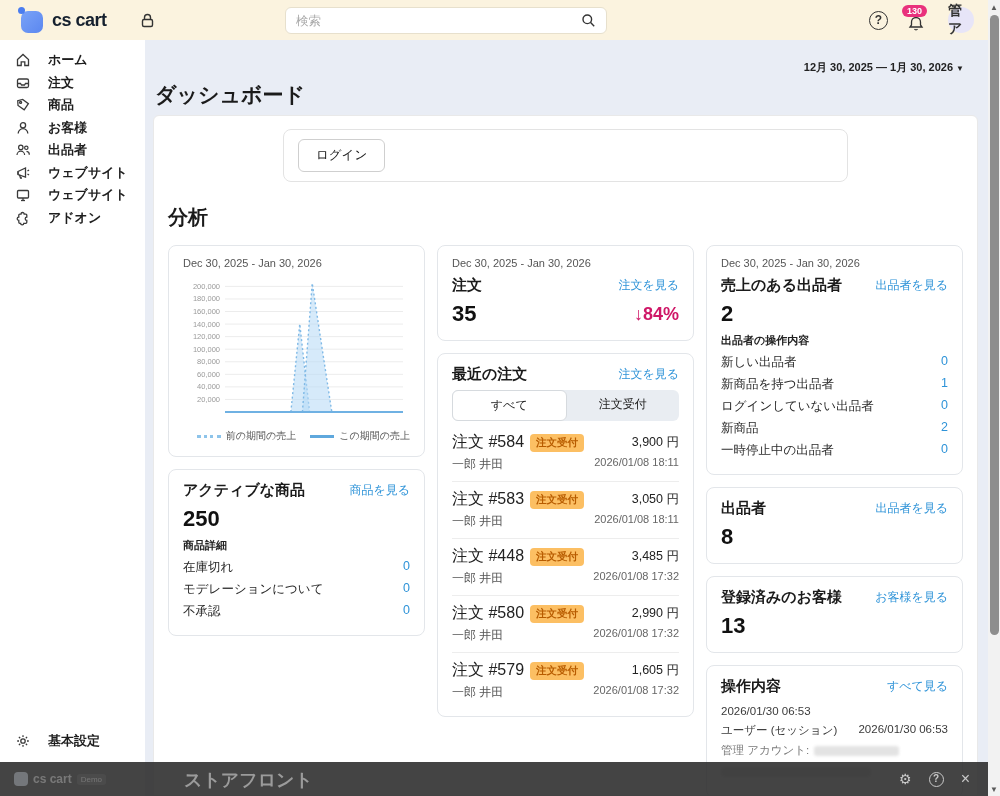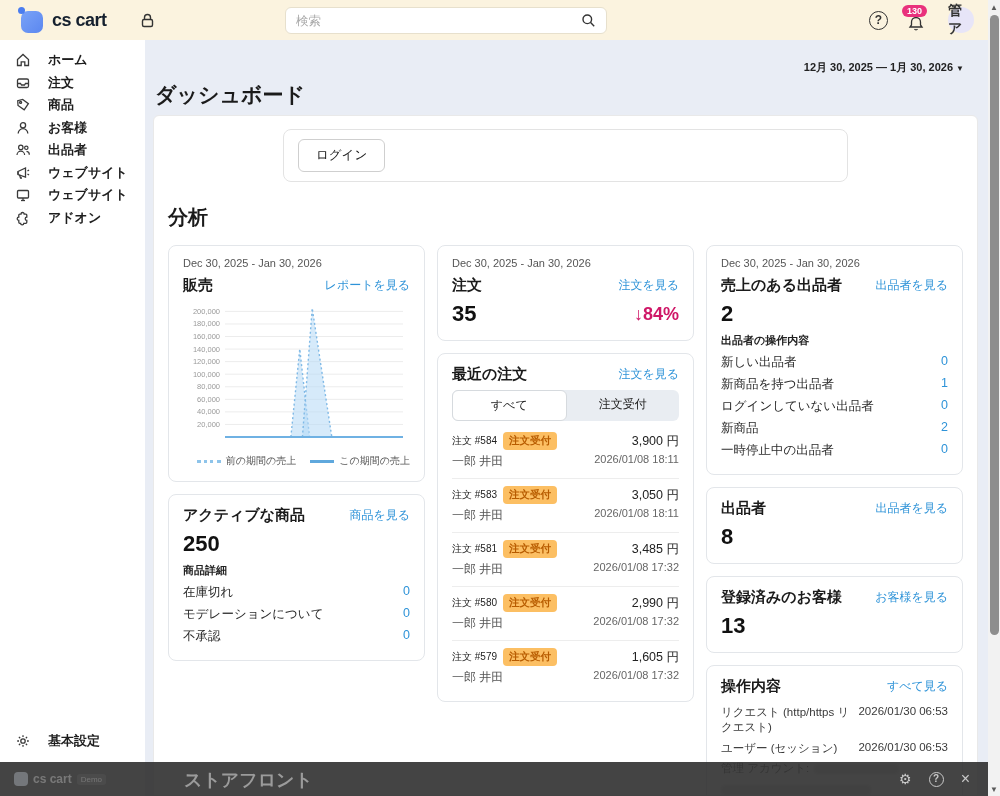--- a/index.html
+++ b/index.html
@@ -66,21 +66,21 @@
   .legend-dash { width:24px; border-top:3px dotted #8ec4ea; }
   .legend-solid { width:24px; border-top:3px solid #5fa8dd; }
   
   .tabs { display:flex; background:#e9edf2; border-radius:6px; margin:6px 0 4px 0; }
   .tab { flex:1; text-align:center; font-size:12px; padding:6px 0; color:#222; cursor:pointer; border-radius:6px; }
   .tab.active { background:#fff; border:1px solid #d6dade; font-weight:normal; }
   .order-row { padding:7px 0 8px 0; border-bottom:1px solid #ededed; }
   .order-row:last-child { border-bottom:none; padding-bottom:2px; }
   .order-line1 { display:flex; align-items:center; justify-content:space-between; }
   .order-left { display:flex; align-items:center; gap:6px; }
-  .order-id { font-size:10px; color:#222; }
+  .order-id { font-size:16px; color:#222; }
   .order-badge { background:#fcbf63; color:#b85c00; font-size:10.5px; font-weight:bold;
     border-radius:4px; padding:2px 6px; }
   .order-price { font-size:12.5px; color:#222; }
   .order-line2 { display:flex; justify-content:space-between; margin-top:3px; }
   .order-cust { font-size:12px; color:#555; }
   .order-date { font-size:11px; color:#666; }
   
   .act-row { display:flex; justify-content:space-between; align-items:flex-start; font-size:11.5px;
     color:#3a3a3a; padding:3px 0; gap:6px; }
   .act-time { white-space:nowrap; color:#3a3a3a; }
@@ -228,24 +228,20 @@
       <button class="login-btn">ログイン</button>
     </div>
 
     <div class="section-title">分析</div>
 
     <div class="cards">
 
       <div class="col">
         <div class="card">
           <div class="card-period">Dec 30, 2025 - Jan 30, 2026</div>
-          <div class="card-head">
-            <span class="card-title">販売</span>
-            <a class="card-link">レポートを見る</a>
-          </div>
           <svg id="sales-chart" width="226" height="146" viewBox="0 0 226 146">
               <line x1="42" y1="10.396135265700494" x2="220" y2="10.396135265700494" stroke="#ececec" stroke-width="1"></line>
               <text x="37" y="12.896135265700494" text-anchor="end" font-size="7.5" fill="#9a9a9a">200,000</text>
               <line x1="42" y1="22.956521739130437" x2="220" y2="22.956521739130437" stroke="#ececec" stroke-width="1"></line>
               <text x="37" y="25.456521739130437" text-anchor="end" font-size="7.5" fill="#9a9a9a">180,000</text>
               <line x1="42" y1="35.51690821256038" x2="220" y2="35.51690821256038" stroke="#ececec" stroke-width="1"></line>
               <text x="37" y="38.01690821256038" text-anchor="end" font-size="7.5" fill="#9a9a9a">160,000</text>
               <line x1="42" y1="48.07729468599034" x2="220" y2="48.07729468599034" stroke="#ececec" stroke-width="1"></line>
               <text x="37" y="50.57729468599034" text-anchor="end" font-size="7.5" fill="#9a9a9a">140,000</text>
               <line x1="42" y1="60.63768115942028" x2="220" y2="60.63768115942028" stroke="#ececec" stroke-width="1"></line>
@@ -342,21 +338,21 @@
                 <span class="order-price">3,050 円</span>
               </div>
             <div class="order-line2">
                 <span class="order-cust">一郎 井田</span>
                 <span class="order-date">2026/01/08 18:11</span>
               </div>
           </div>
           <div class="order-row">
             <div class="order-line1">
                 <span class="order-left">
-                  <span class="order-id">注文 #581</span>
+                  <span class="order-id">注文 #448</span>
                   <span class="order-badge">注文受付</span>
                 </span>
                 <span class="order-price">3,485 円</span>
               </div>
             <div class="order-line2">
                 <span class="order-cust">一郎 井田</span>
                 <span class="order-date">2026/01/08 17:32</span>
               </div>
           </div>
           <div class="order-row">
@@ -434,21 +430,20 @@
           </div>
           <div class="big-value" style="margin-bottom:0">13</div>
         </div>
 
         <div class="card">
           <div class="card-head">
             <span class="card-title">操作内容</span>
             <a class="card-link">すべて見る</a>
           </div>
           <div class="act-row">
-              <span>リクエスト (http/https リクエスト)</span>
               <span class="act-time">2026/01/30 06:53</span>
             </div>
           <div class="act-row">
               <span>ユーザー (セッション)</span>
               <span class="act-time">2026/01/30 06:53</span>
             </div>
           <div class="act-admin">
             <span>管理 アカウント:</span>
             <span class="blur-block" style="width:85px"></span>
           </div>

